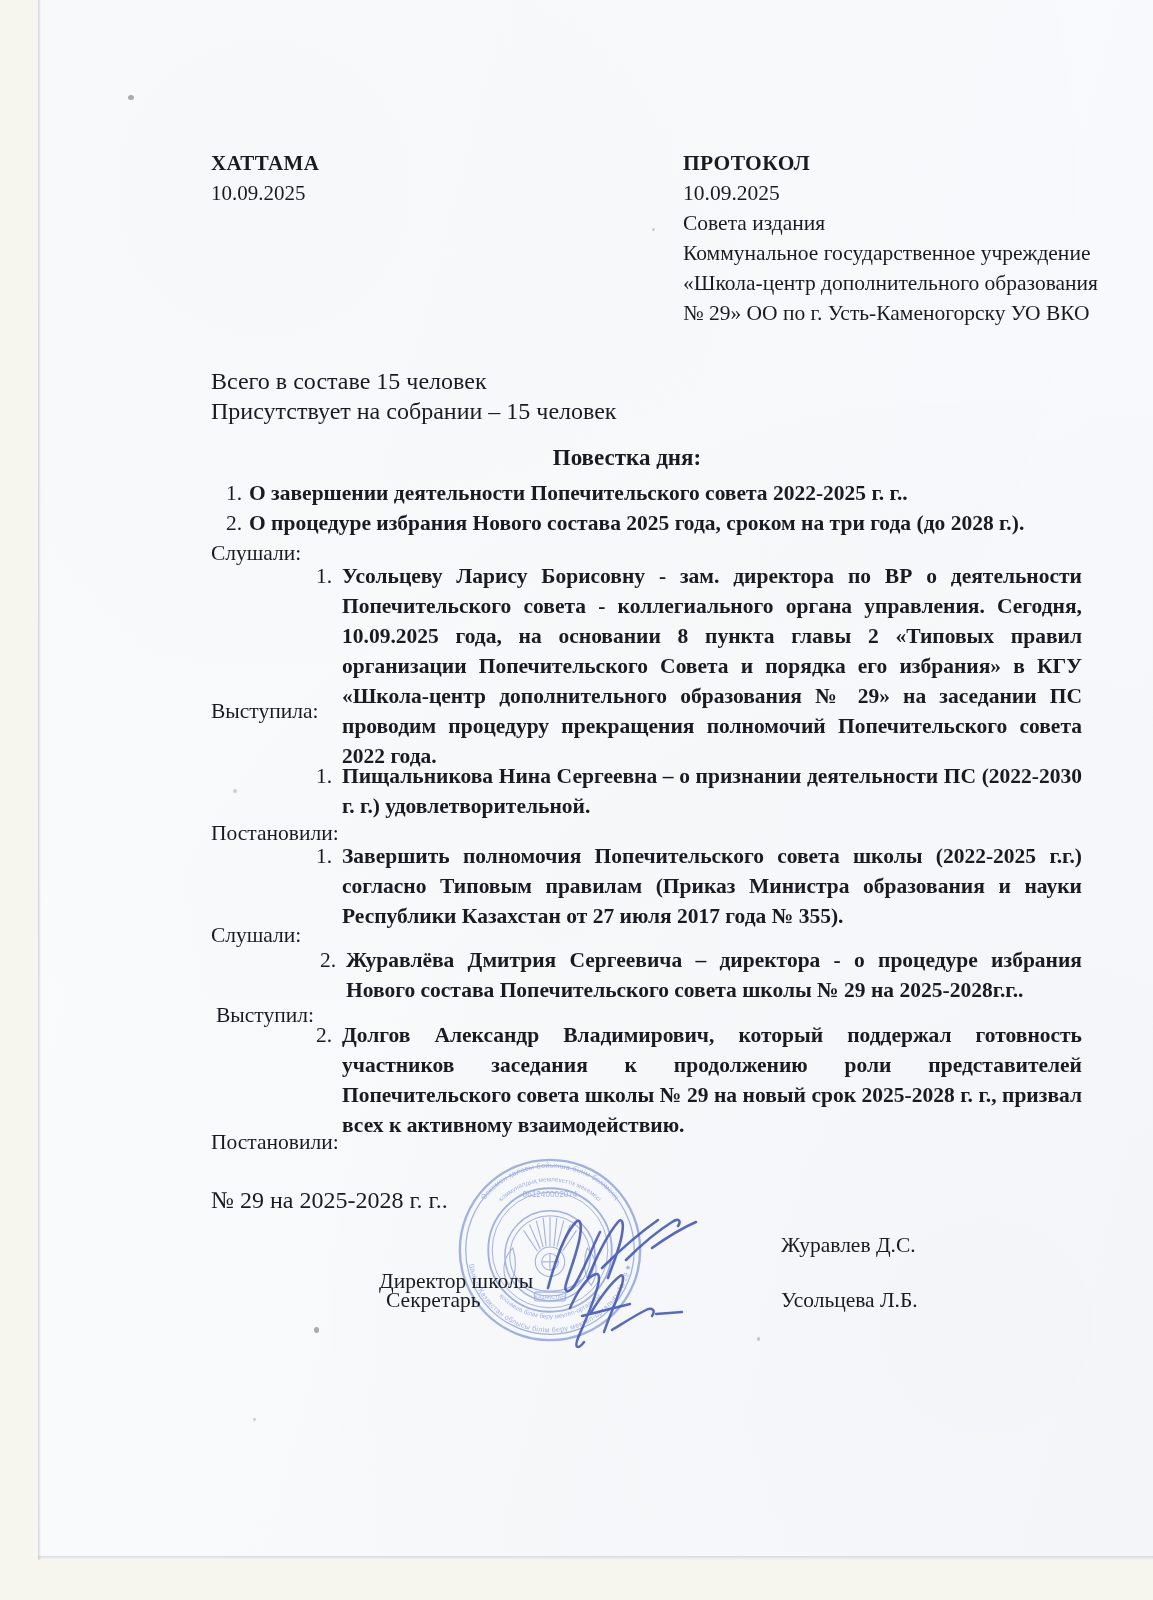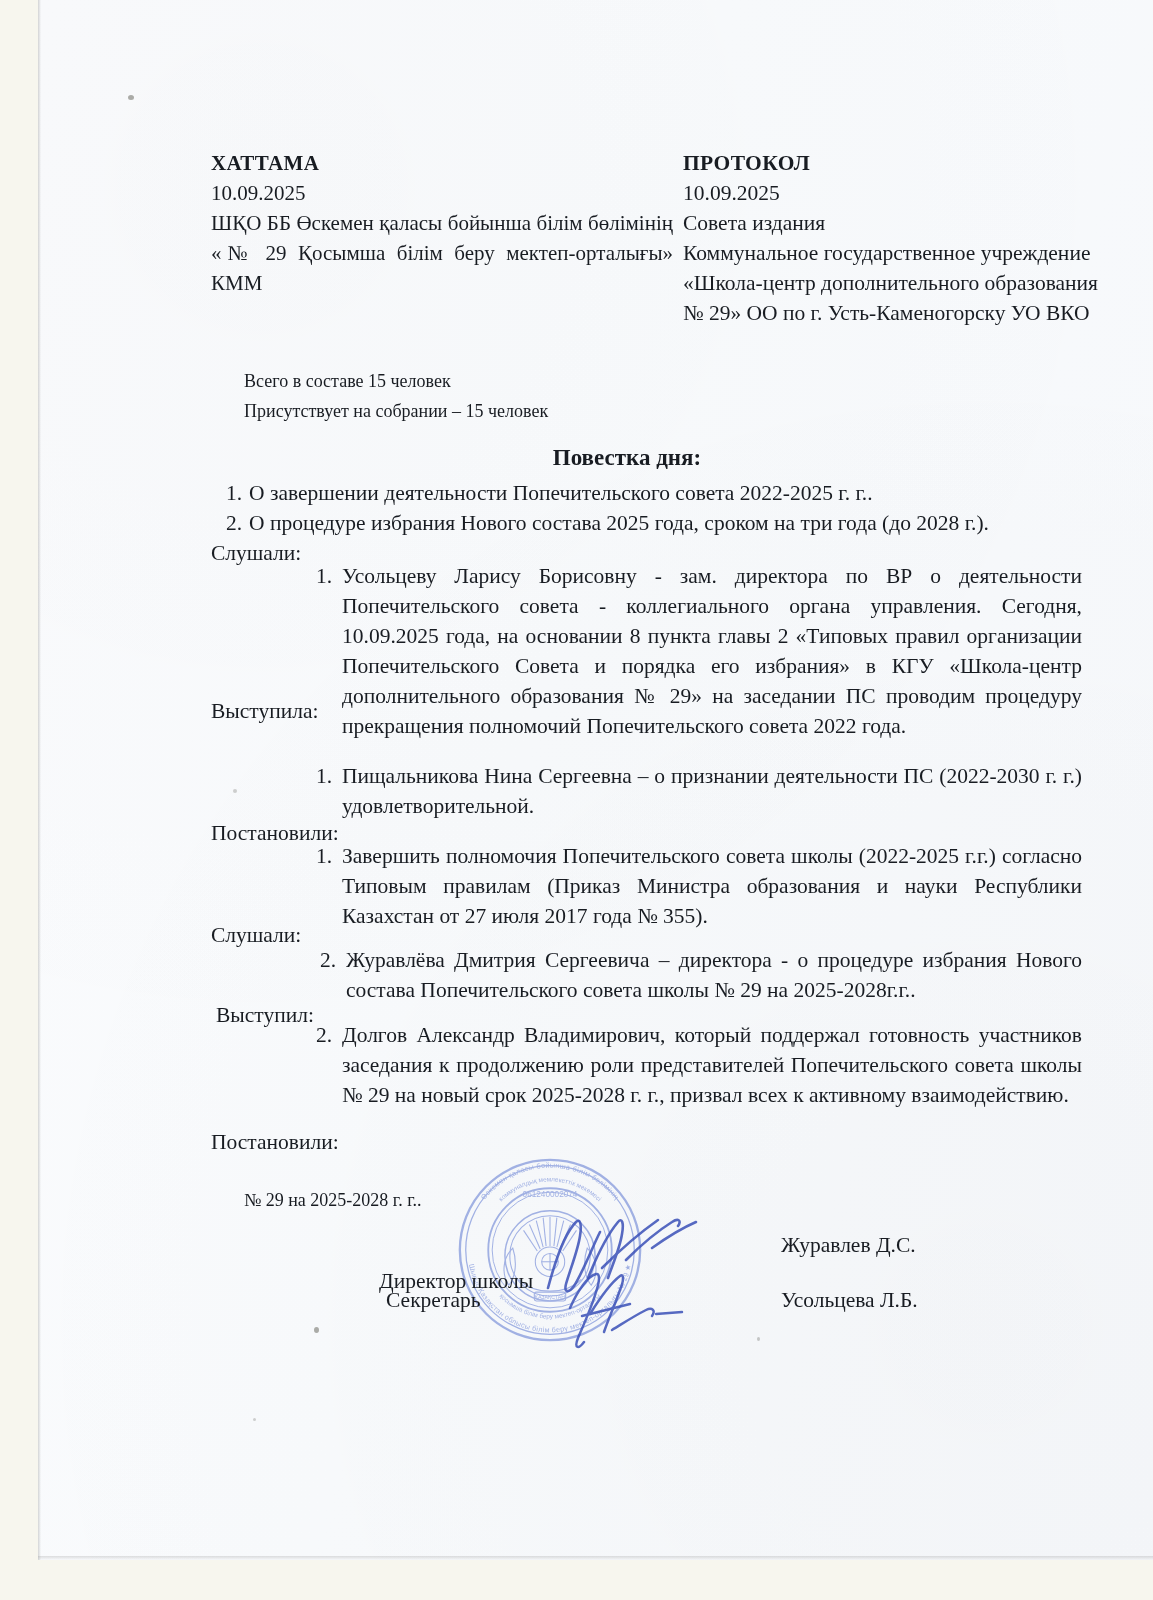--- a/index.html
+++ b/index.html
@@ -97,24 +97,23 @@
     text-align: center;
     font-weight: bold;
     font-size: 23px;
   }
   #meeting-title { left: 211px; top: 334px; width: 700px; }
   #agenda-title  { left: 211px; top: 445px; width: 832px; }
 
   
   .line {
     position: absolute;
-    font-size: 18px;
+    font-size: 24px;
     line-height: 30px;
     white-space: nowrap;
-    margin-left: 33px;
   }
 
   
   .section-label {
     position: absolute;
     left: 211px;
     font-size: 21.5px;
     line-height: 30px;
   }
 
@@ -129,20 +128,21 @@
     position: absolute;
     left: 0;
     top: 0;
     width: 30px;
     text-align: right;
   }
   .olist .body {
     margin-left: 38px;
     text-align: justify;
     text-justify: inter-word;
+    font-weight: bold;
   }
 
   
   #agenda-list { left: 222px; top: 478px; width: 830px; }
   #agenda-list .num { width: 20px; }
   #agenda-list .body { margin-left: 27px; text-align: left; }
 
   
   .deep { left: 310px; width: 772px; }
   .deep .num { width: 22px; }
@@ -194,21 +194,20 @@
   <div class="scan-backdrop"></div>
   <div class="paper"></div>
   <div class="paper-edge-left"></div>
   <div class="paper-edge-bottom"></div>
 
   <div class="content">
 
     <div class="hdr-left">
       <div class="hdr-title">ХАТТАМА</div>
       <div>10.09.2025</div>
-      <div class="hdr-block">ШҚО ББ Өскемен қаласы бойынша білім бөлімінің «№ 29 Қосымша білім беру мектеп-орталығы» КММ</div>
     </div>
 
     <div class="hdr-right">
       <div class="hdr-title">ПРОТОКОЛ</div>
       <div>10.09.2025</div>
       <div>Совета издания</div>
       <div class="hdr-block">Коммунальное государственное учреждение «Школа-центр дополнительного образования № 29» ОО по г. Усть-Каменогорску УО ВКО</div>
     </div>
 
 

